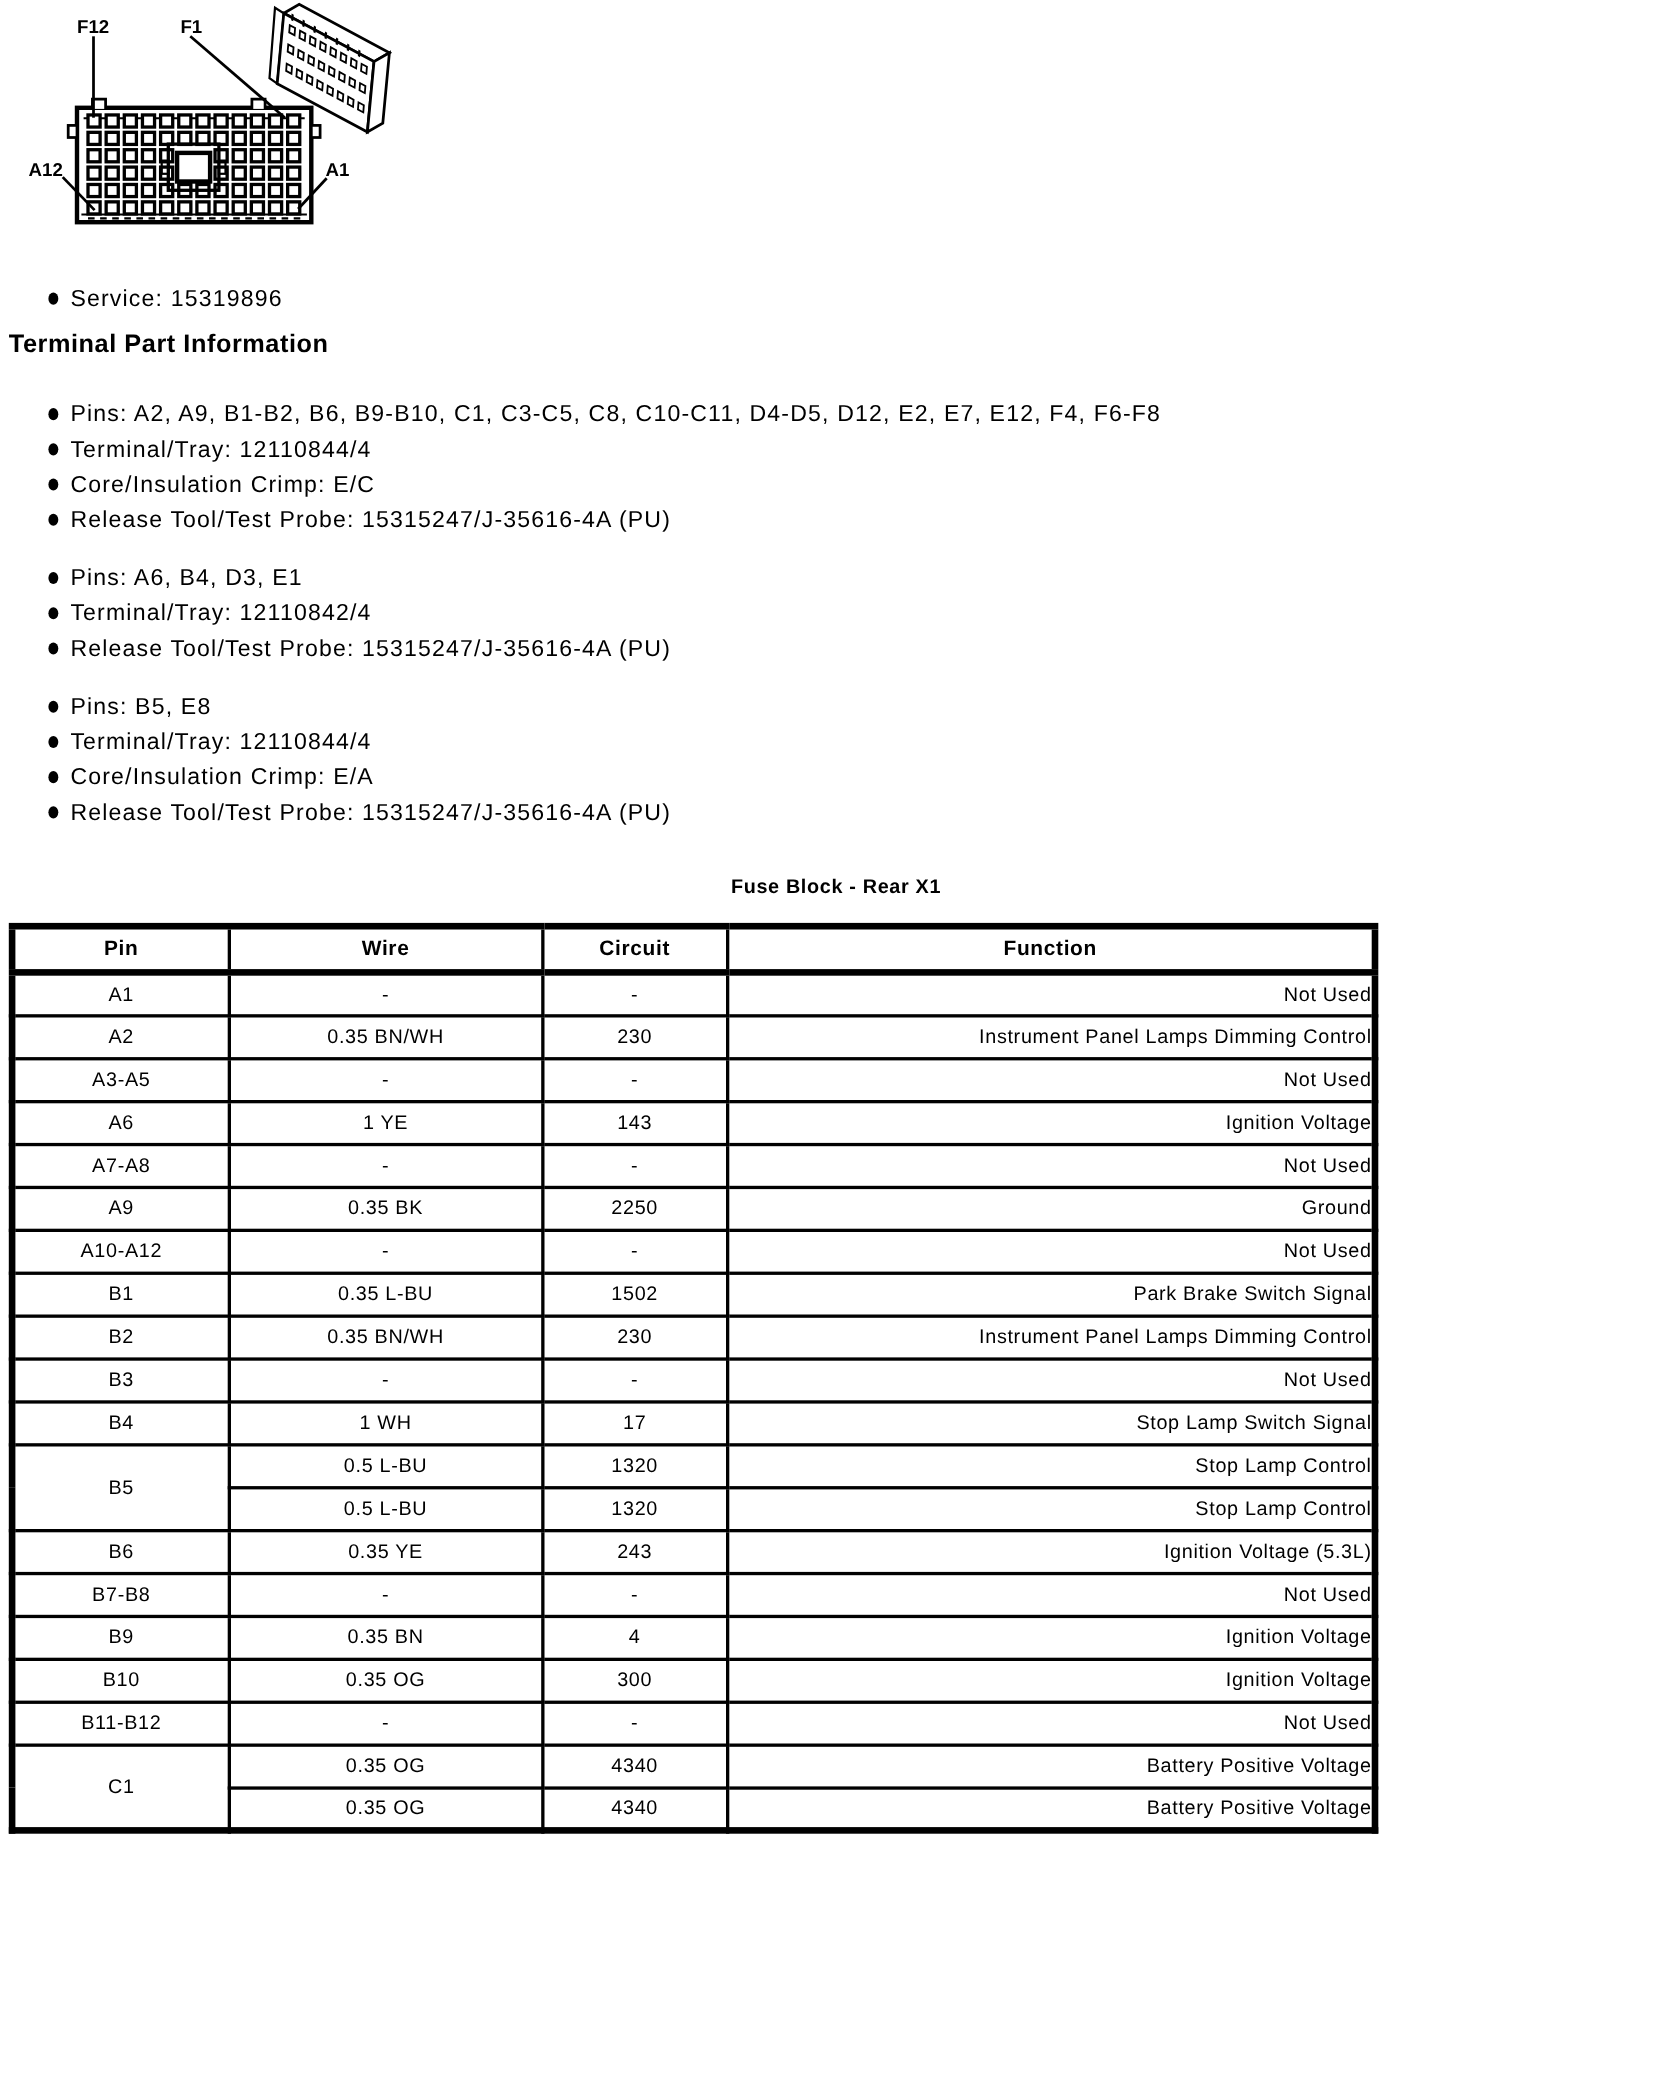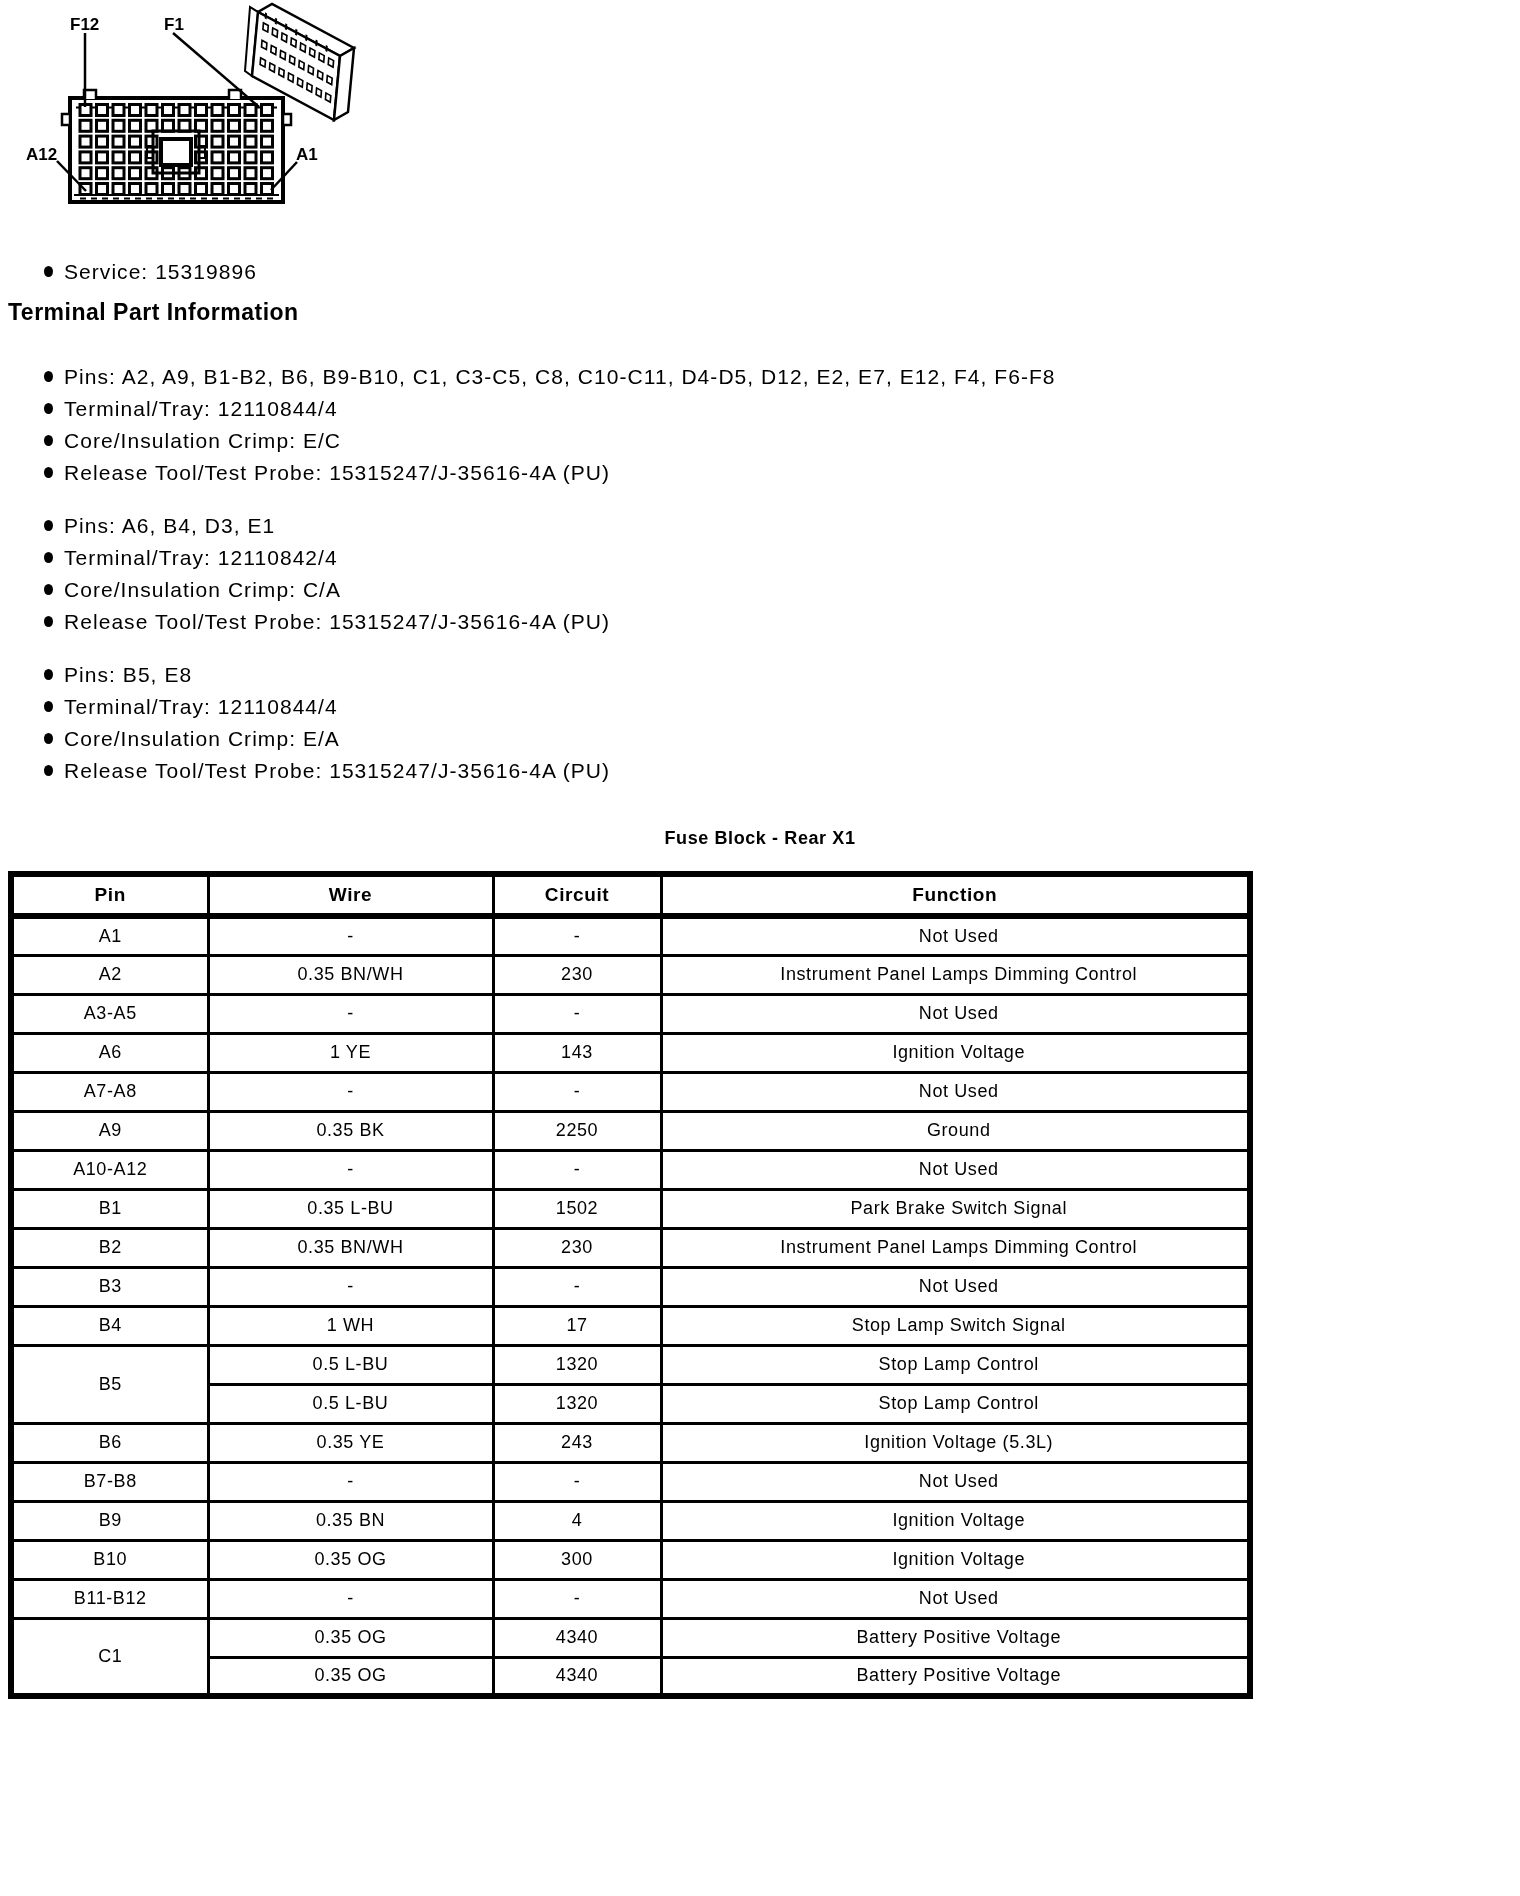--- a/index.html
+++ b/index.html
@@ -57,21 +57,21 @@
   table.fuse th, table.fuse td {
     border:3px solid #000; padding:0; text-align:center;
     font-size:18px; letter-spacing:0.6px; overflow:hidden;
     background:#fff;
   }
   table.fuse thead th {
     font-size:19px; font-weight:bold; height:42px;
     border-bottom:6px solid #000; border-top:6px solid #000;
   }
   table.fuse td { height:39px; }
-  table.fuse td.function-cell { text-align:center; padding-left:8px; }
+  table.fuse td.function-cell { text-align:right; padding-left:8px; }
   table.fuse td.pin-cell { font-size:18px; }
 </style>
 </head>
 <body>
 
 <div class="page">
 
   <div class="diagram">
     <svg width="400" height="230" viewBox="0 0 400 230">
 
@@ -228,21 +228,20 @@
   <h2 class="section-heading second">Terminal Part Information</h2>
   <ul class="bullets terminal-group first">
       <li>Pins: A2, A9, B1-B2, B6, B9-B10, C1, C3-C5, C8, C10-C11, D4-D5, D12, E2, E7, E12, F4, F6-F8</li>
       <li>Terminal/Tray: 12110844/4</li>
       <li>Core/Insulation Crimp: E/C</li>
       <li>Release Tool/Test Probe: 15315247/J-35616-4A (PU)</li>
     </ul>
   <ul class="bullets terminal-group g1">
       <li>Pins: A6, B4, D3, E1</li>
       <li>Terminal/Tray: 12110842/4</li>
-      <li>Core/Insulation Crimp: C/A</li>
       <li>Release Tool/Test Probe: 15315247/J-35616-4A (PU)</li>
     </ul>
   <ul class="bullets terminal-group g2">
       <li>Pins: B5, E8</li>
       <li>Terminal/Tray: 12110844/4</li>
       <li>Core/Insulation Crimp: E/A</li>
       <li>Release Tool/Test Probe: 15315247/J-35616-4A (PU)</li>
     </ul>
 
   <div class="table-title">Fuse Block - Rear X1</div>

